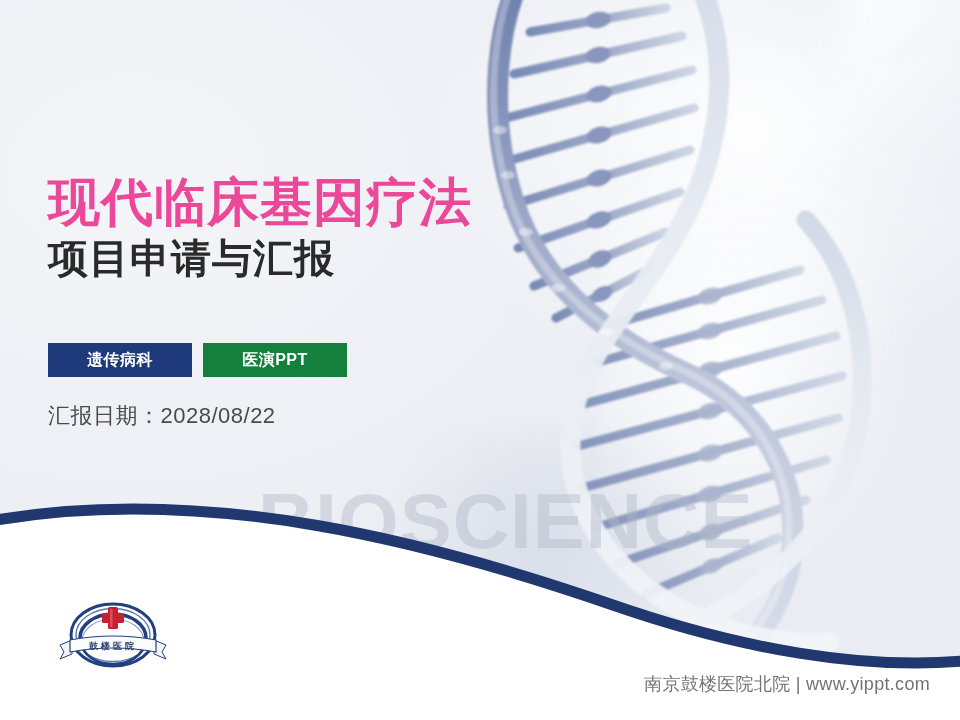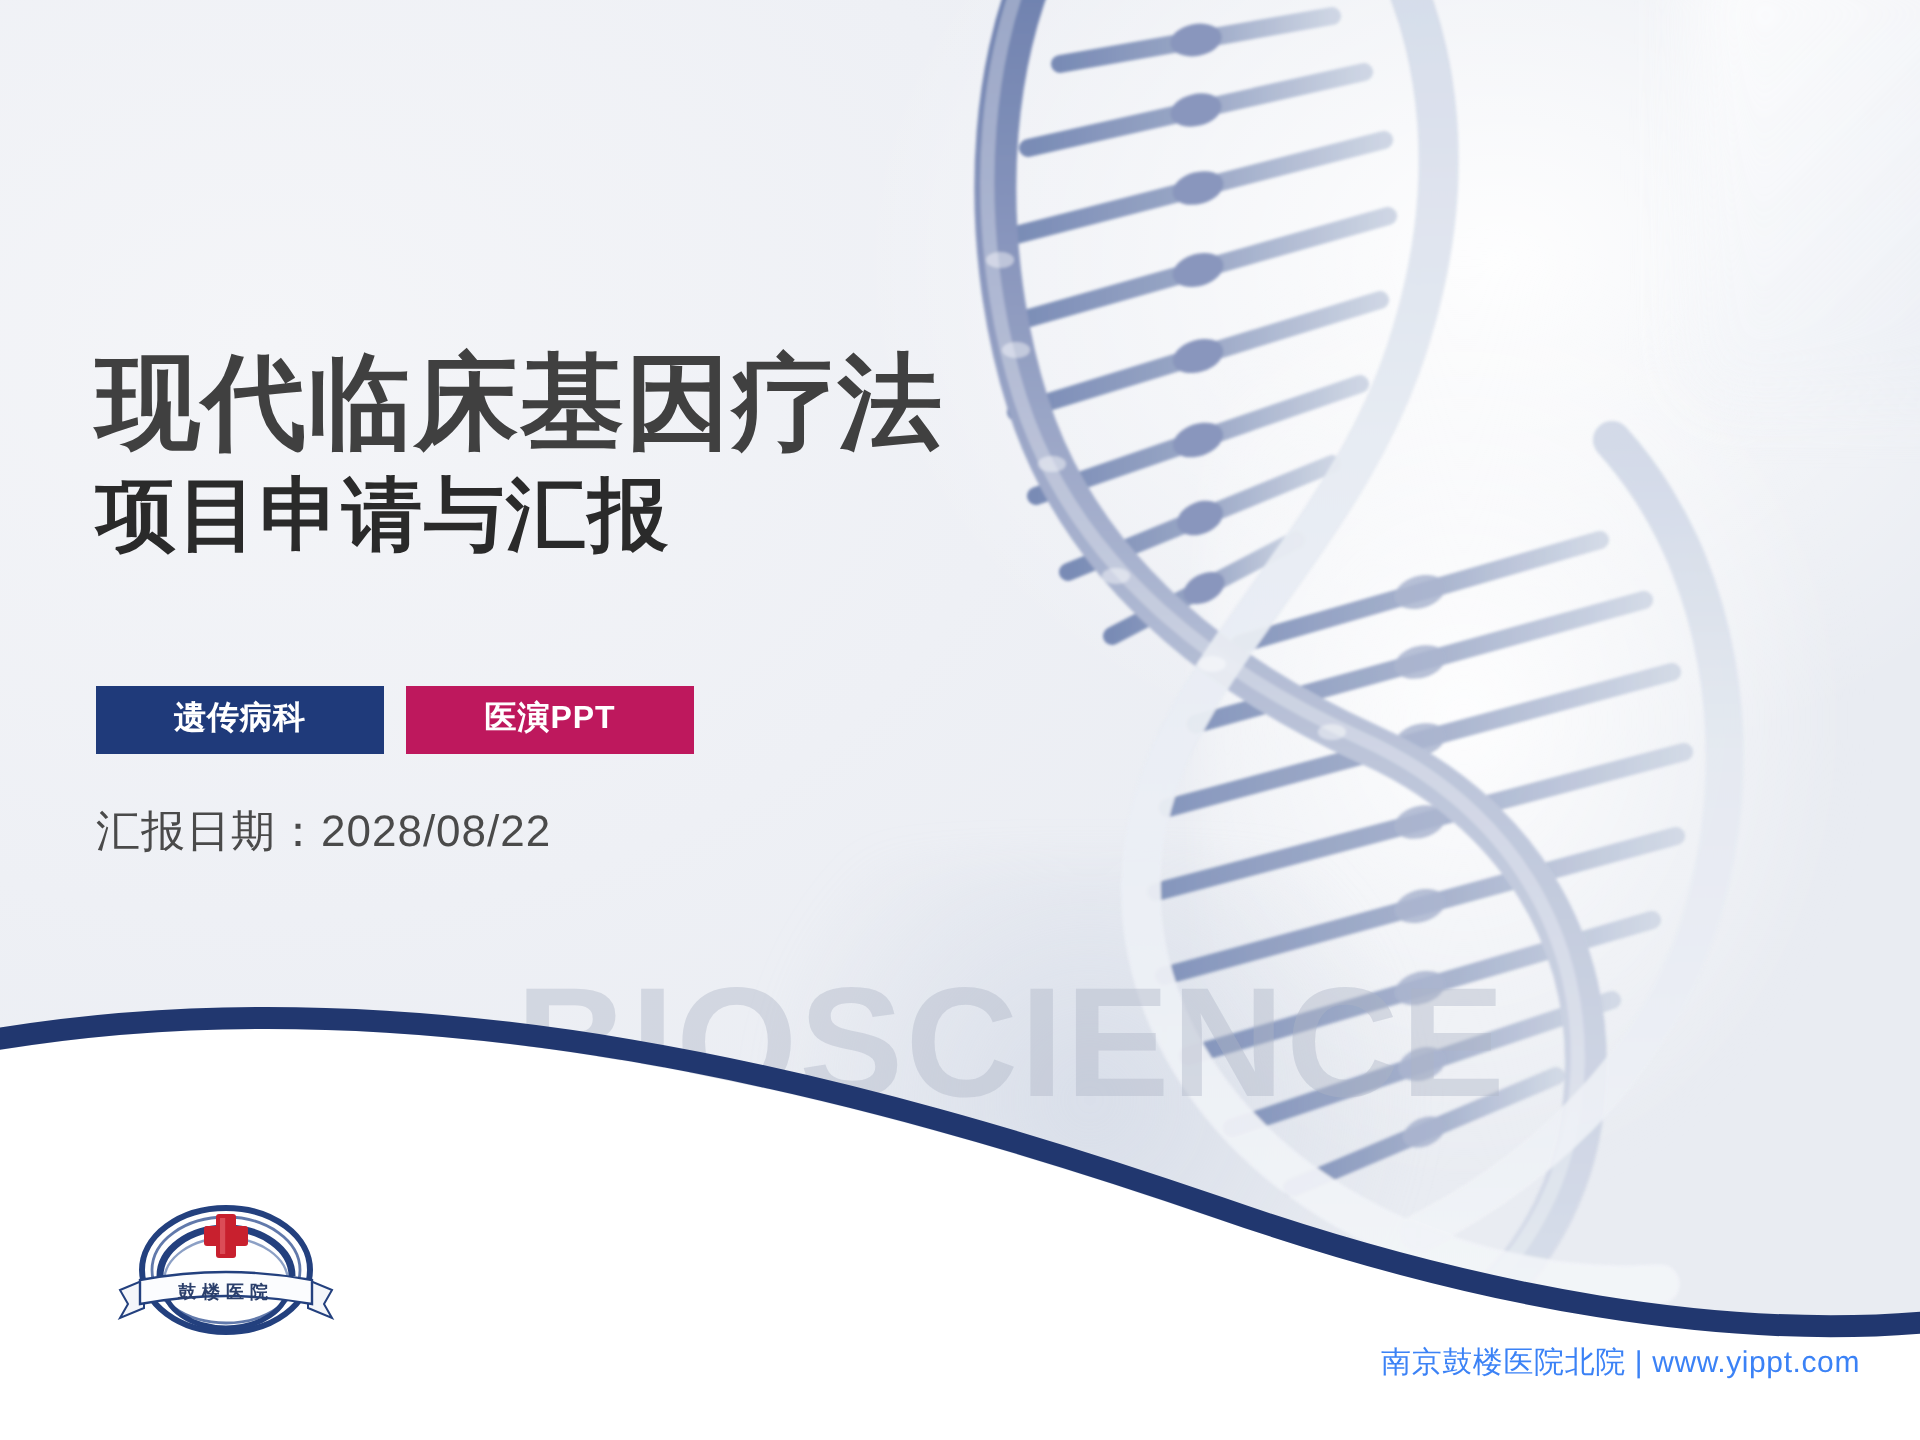--- a/index.html
+++ b/index.html
@@ -89,21 +89,21 @@
 
   
   .title-block {
     position: absolute;
     left: 48px;
     top: 172px;
   }
   .title-line1 {
     font-size: 52px;
     font-weight: 700;
-    color: #404040;
+    color: #ec4899;
     letter-spacing: 1px;
     line-height: 1.18;
     margin: 0;
     white-space: nowrap;
   }
   .title-line2 {
     font-size: 40px;
     font-weight: 700;
     color: #2a2a2a;
     letter-spacing: 1px;
@@ -125,21 +125,21 @@
     display: flex;
     align-items: center;
     justify-content: center;
     font-size: 16px;
     font-weight: 700;
     color: #ffffff;
     letter-spacing: .5px;
     line-height: 1;
   }
   .badge-primary { background: #1f3a7a; }
-  .badge-secondary { background: #be185d; }
+  .badge-secondary { background: #15803d; }
 
   .date-line {
     position: absolute;
     left: 48px;
     top: 401px;
     font-size: 22px;
     color: #4a4a4a;
     letter-spacing: .5px;
     white-space: nowrap;
   }
@@ -153,22 +153,22 @@
     height: 74px;
     font-weight: bold;
   }
   .logo svg { display: block; }
 
   
   .footer-text {
     position: absolute;
     right: 30px;
     top: 672px;
-    font-size: 15px;
-    color: #3b82f6;
+    font-size: 18px;
+    color: #737373;
     letter-spacing: .3px;
     white-space: nowrap;
   }
 </style>
 </head>
 <body>
 
 <div class="slide">
 
   <div class="bg-photo">

